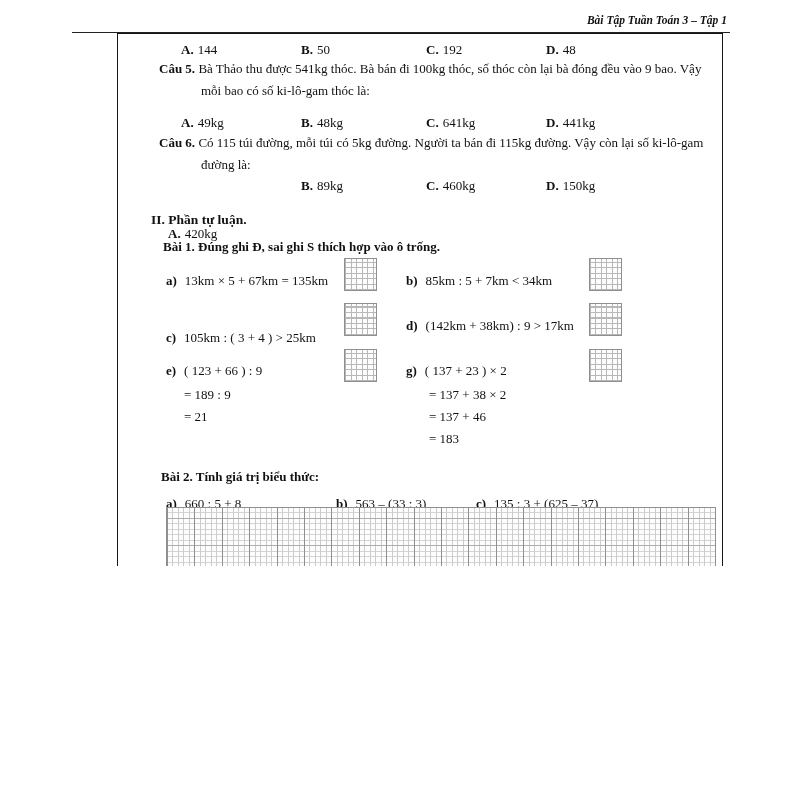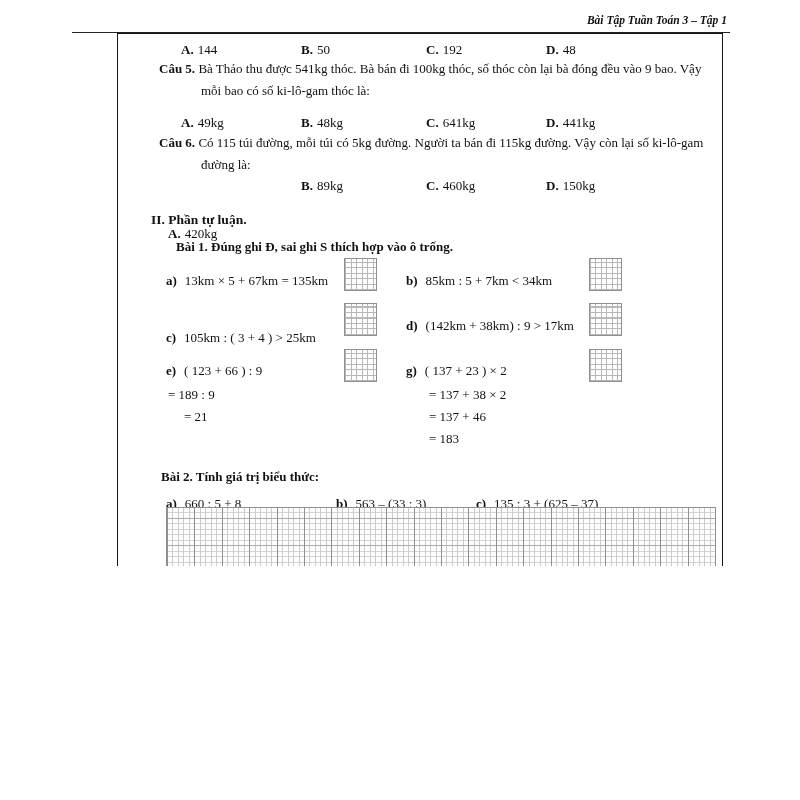--- a/index.html
+++ b/index.html
@@ -76,35 +76,35 @@
       <span class="lbl">Câu 6.</span>
       <span>Có 115 túi đường, mỗi túi có 5kg đường. Người ta bán đi 115kg đường. Vậy còn lại số ki-lô-gam đường là:</span>
     </div>
     <span class="abs" style="left:50px; top:143px;margin-top:48px;"><span class="opt-letter">A.</span><span>420kg</span></span>
     <span class="abs" style="left:183px; top:143px;"><span class="opt-letter">B.</span><span>89kg</span></span>
     <span class="abs" style="left:308px; top:143px;"><span class="opt-letter">C.</span><span>460kg</span></span>
     <span class="abs" style="left:428px; top:143px;"><span class="opt-letter">D.</span><span>150kg</span></span>
 
     <span class="abs bold" style="left:33px; top:177px; font-size:13.5px;">II. Phần tự luận.</span>
 
-    <span class="abs bold" style="left:58px; top:204px;">Bài 1. Đúng ghi Đ, sai ghi S thích hợp vào ô trống.</span>
+    <span class="abs bold" style="left:45px; top:204px;">Bài 1. Đúng ghi Đ, sai ghi S thích hợp vào ô trống.</span>
 
     <span class="abs" style="left:48px; top:238px;"><span class="item-label">a)</span><span>13km × 5 + 67km = 135km</span></span>
     <div class="gridbox" style="left:226px; top:224px;"></div>
     <span class="abs" style="left:288px; top:238px;"><span class="item-label">b)</span><span>85km : 5 + 7km &lt; 34km</span></span>
     <div class="gridbox" style="left:471px; top:224px;"></div>
 
     <span class="abs" style="left:48px; top:283px;margin-top:12px;"><span class="item-label">c)</span><span>105km : ( 3 + 4 ) &gt; 25km</span></span>
     <div class="gridbox" style="left:226px; top:269px;"></div>
     <span class="abs" style="left:288px; top:283px;"><span class="item-label">d)</span><span>(142km + 38km) : 9 &gt; 17km</span></span>
     <div class="gridbox" style="left:471px; top:269px;"></div>
 
     <span class="abs" style="left:48px; top:328px;"><span class="item-label">e)</span><span>( 123 + 66 ) : 9</span></span>
     <div class="gridbox" style="left:226px; top:315px;"></div>
-    <span class="abs" style="left:50px; top:352px;text-align:right;">= 189 : 9</span>
+    <span class="abs" style="left:66px; top:352px;text-align:right;">= 189 : 9</span>
     <span class="abs" style="left:66px; top:374px;">= 21</span>
 
     <span class="abs" style="left:288px; top:328px;"><span class="item-label">g)</span><span>( 137 + 23 ) × 2</span></span>
     <div class="gridbox" style="left:471px; top:315px;"></div>
     <span class="abs" style="left:311px; top:352px;">= 137 + 38 × 2</span>
     <span class="abs" style="left:311px; top:374px;">= 137 + 46</span>
     <span class="abs" style="left:311px; top:396px;">= 183</span>
 
     <span class="abs bold" style="left:43px; top:434px;">Bài 2. Tính giá trị biểu thức:</span>
     <span class="abs" style="left:48px; top:461px;"><span class="item-label">a)</span><span>660 : 5 + 8</span></span>

